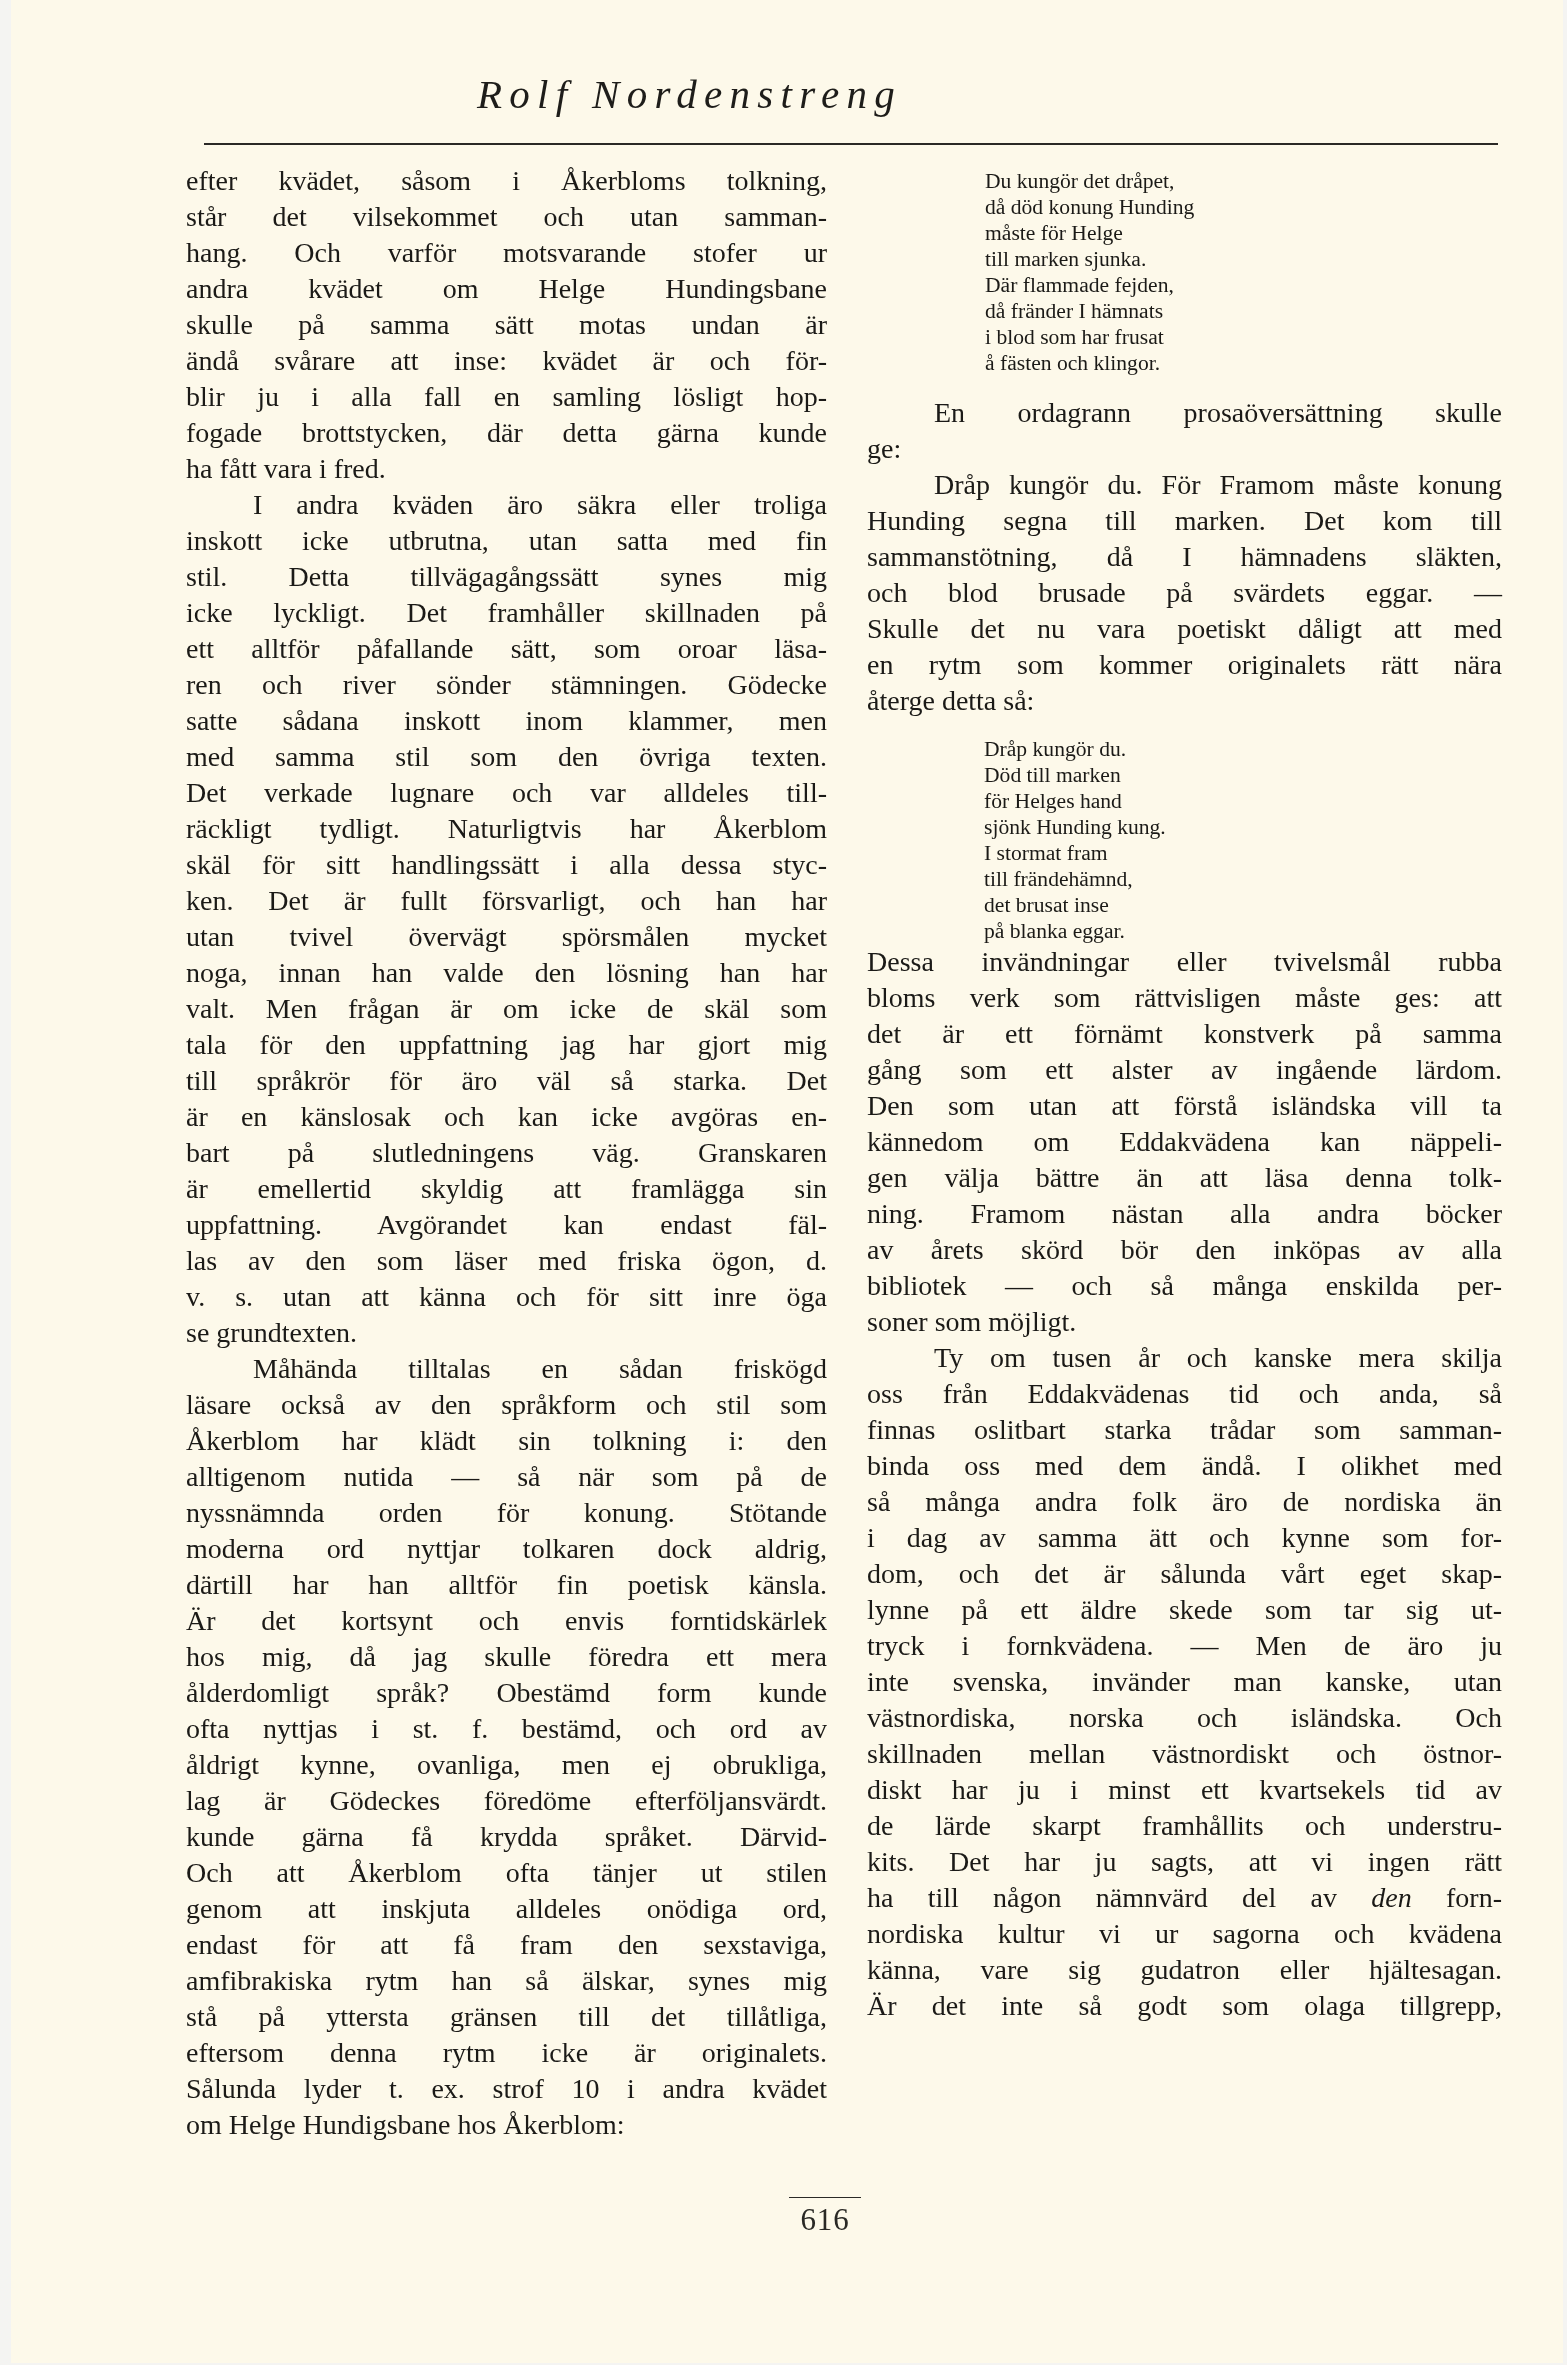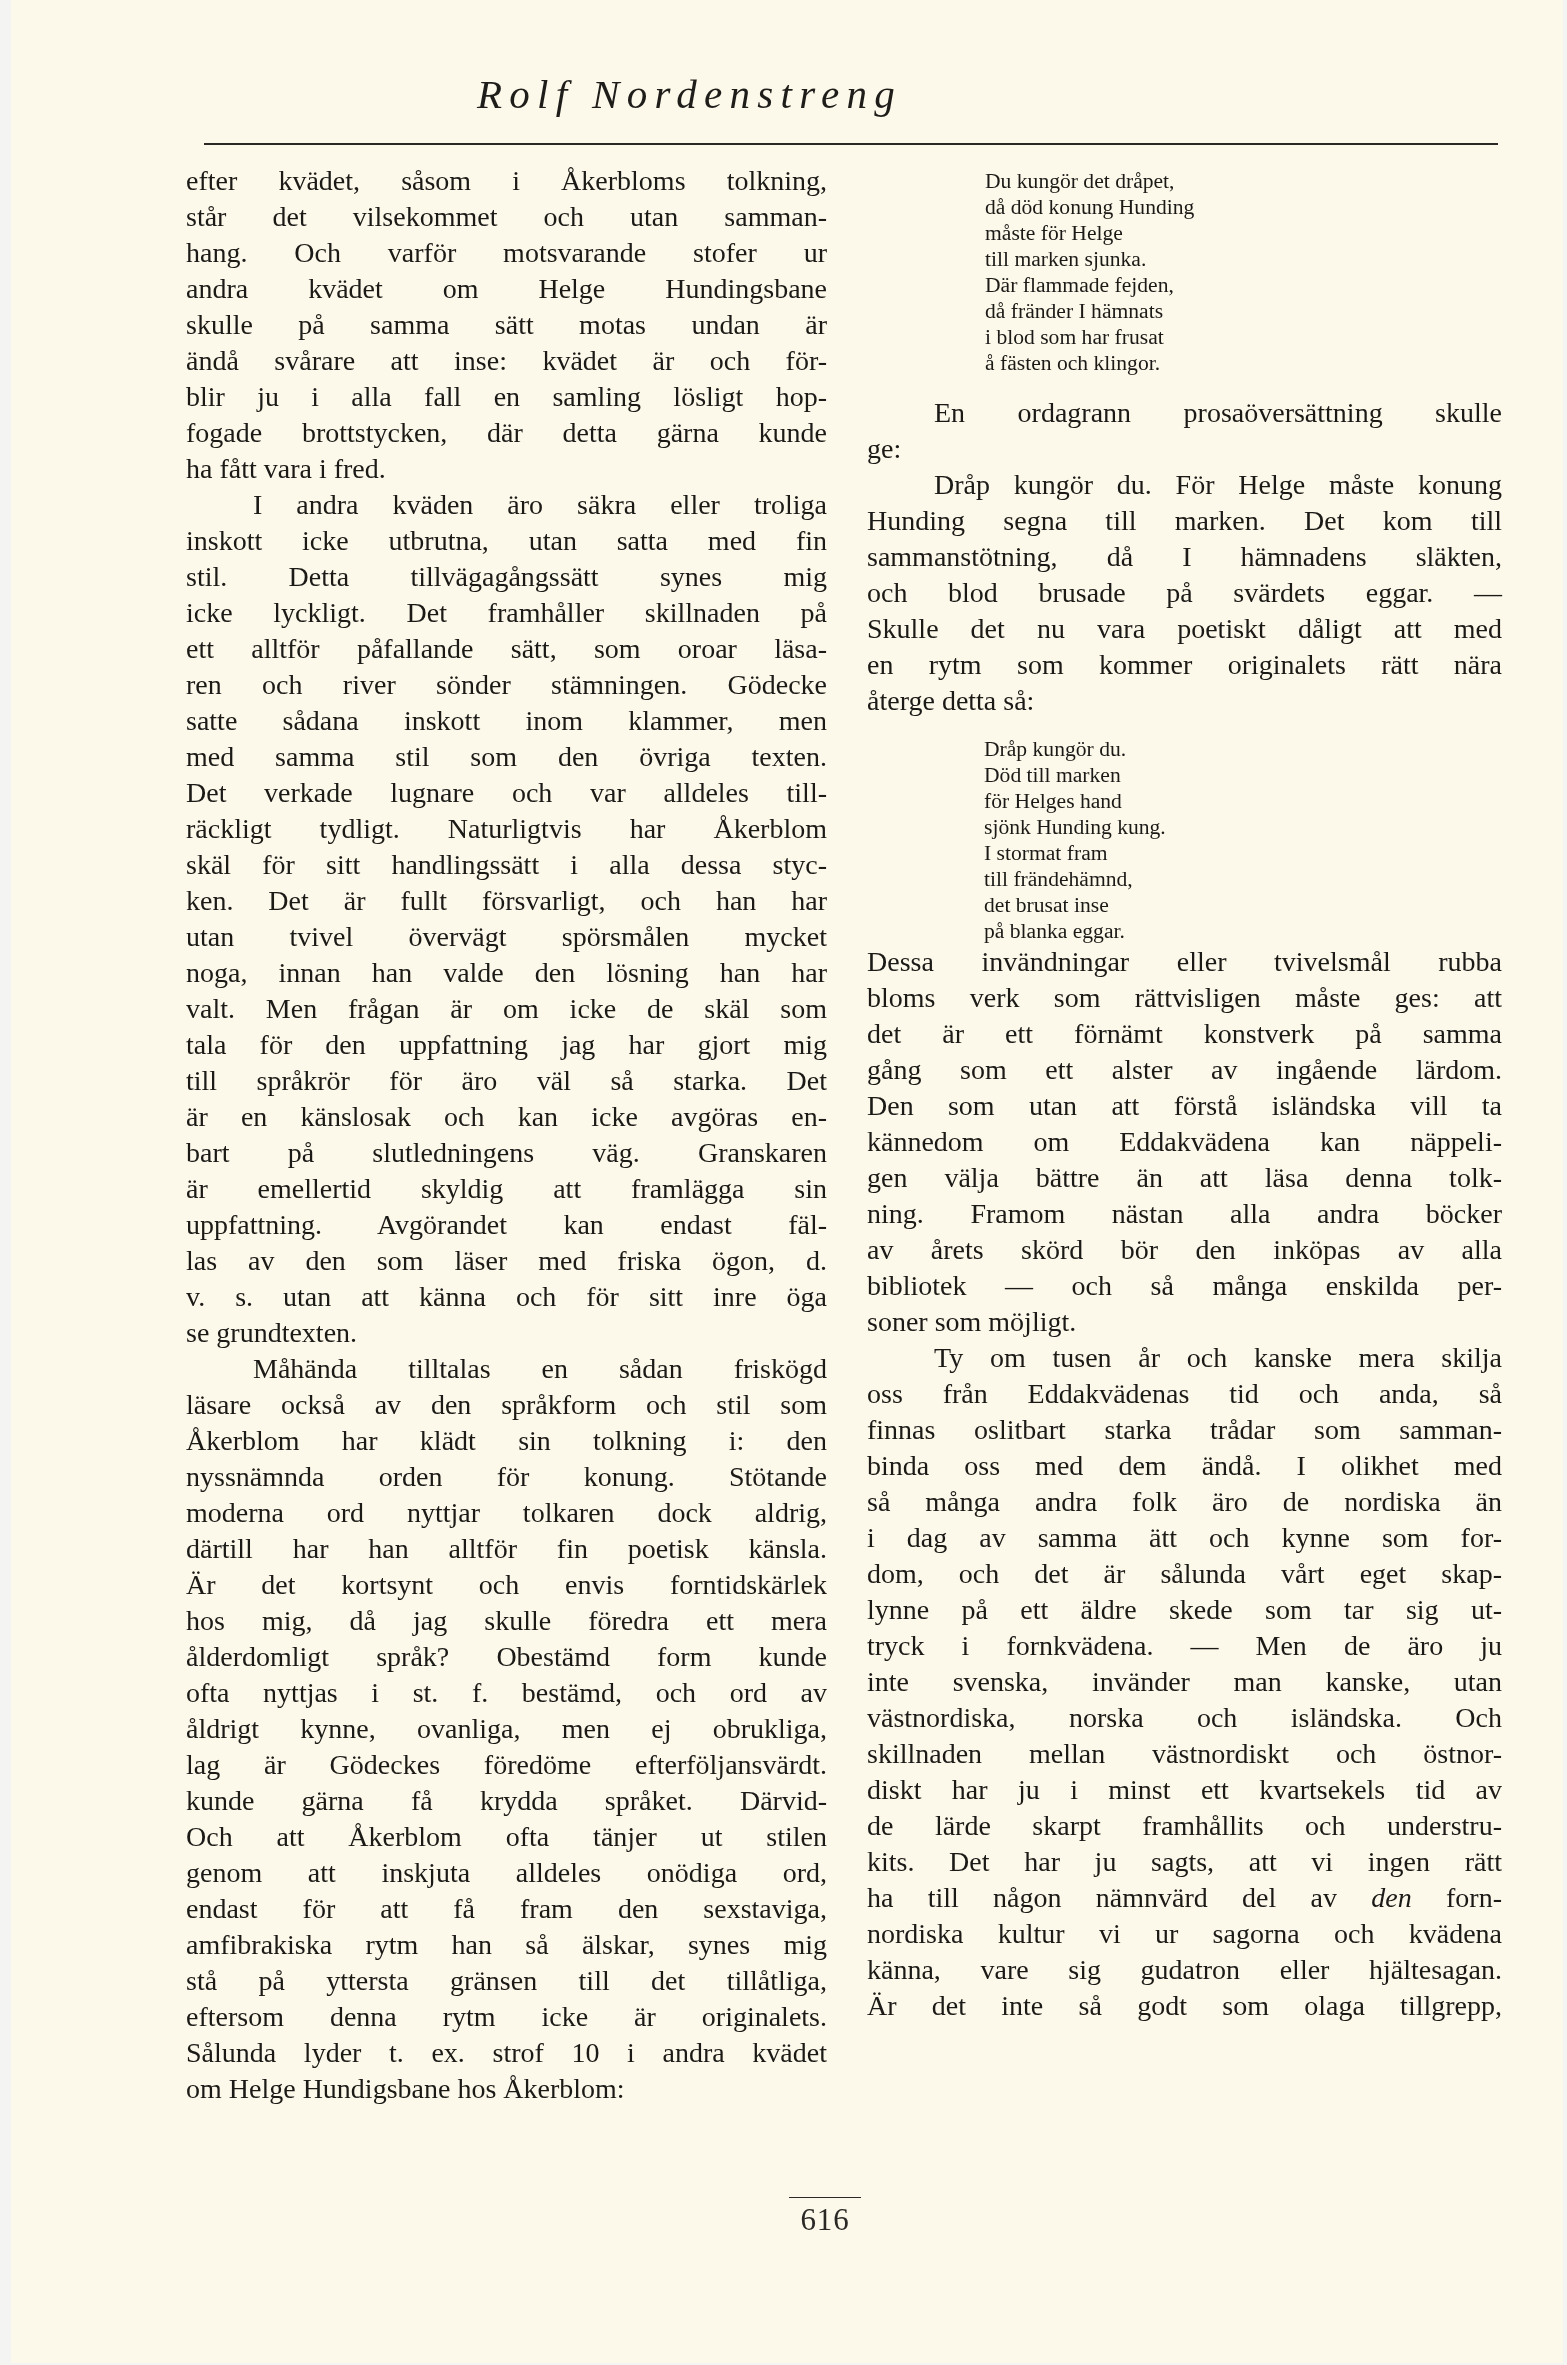--- a/index.html
+++ b/index.html
@@ -93,20 +93,21 @@
       <span class="line">är emellertid skyldig att framlägga sin</span>
       <span class="line">uppfattning.  Avgörandet kan endast fäl-</span>
       <span class="line">las av den som läser med friska ögon, d.</span>
       <span class="line">v. s. utan att känna och för sitt inre öga</span>
       <span class="line last">se grundtexten.</span>
     </p>
     <p>
       <span class="line" style="padding-left: 67px;">Måhända tilltalas en sådan friskögd</span>
       <span class="line">läsare också av den språkform och stil som</span>
       <span class="line">Åkerblom har klädt sin tolkning i: den</span>
+      <span class="line">alltigenom nutida — så när som på de</span>
       <span class="line">nyssnämnda orden för konung.  Stötande</span>
       <span class="line">moderna ord nyttjar tolkaren dock aldrig,</span>
       <span class="line">därtill har han alltför fin poetisk känsla.</span>
       <span class="line">Är det kortsynt och envis forntidskärlek</span>
       <span class="line">hos mig, då jag skulle föredra ett mera</span>
       <span class="line">ålderdomligt språk?  Obestämd form kunde</span>
       <span class="line">ofta nyttjas i st. f. bestämd, och ord av</span>
       <span class="line">åldrigt kynne, ovanliga, men ej obrukliga,</span>
       <span class="line">lag är Gödeckes föredöme efterföljansvärdt.</span>
       <span class="line">kunde gärna få krydda språket.  Därvid-</span>
@@ -131,21 +132,21 @@
       <li>då fränder I hämnats</li>
       <li>i blod som har frusat</li>
       <li>å fästen och klingor.</li>
     </ul>
 
   <p class="" id="p-prose-intro">
       <span class="line" style="padding-left: 67px;">En ordagrann prosaöversättning skulle</span>
       <span class="line last">ge:</span>
     </p>
   <p class="" id="p-prose">
-      <span class="line" style="padding-left: 67px;">Dråp kungör du.  För Helge måste konung</span>
+      <span class="line" style="padding-left: 67px;">Dråp kungör du.  För Framom måste konung</span>
       <span class="line">Hunding segna till marken.  Det kom till</span>
       <span class="line">sammanstötning, då I hämnadens släkten,</span>
       <span class="line">och blod brusade på svärdets eggar. —</span>
       <span class="line">Skulle det nu vara poetiskt dåligt att med</span>
       <span class="line">en rytm som kommer originalets rätt nära</span>
       <span class="line last">återge detta så:</span>
     </p>
 
   <ul class="verse verse-2" id="verse2">
       <li>Dråp kungör du.</li>

